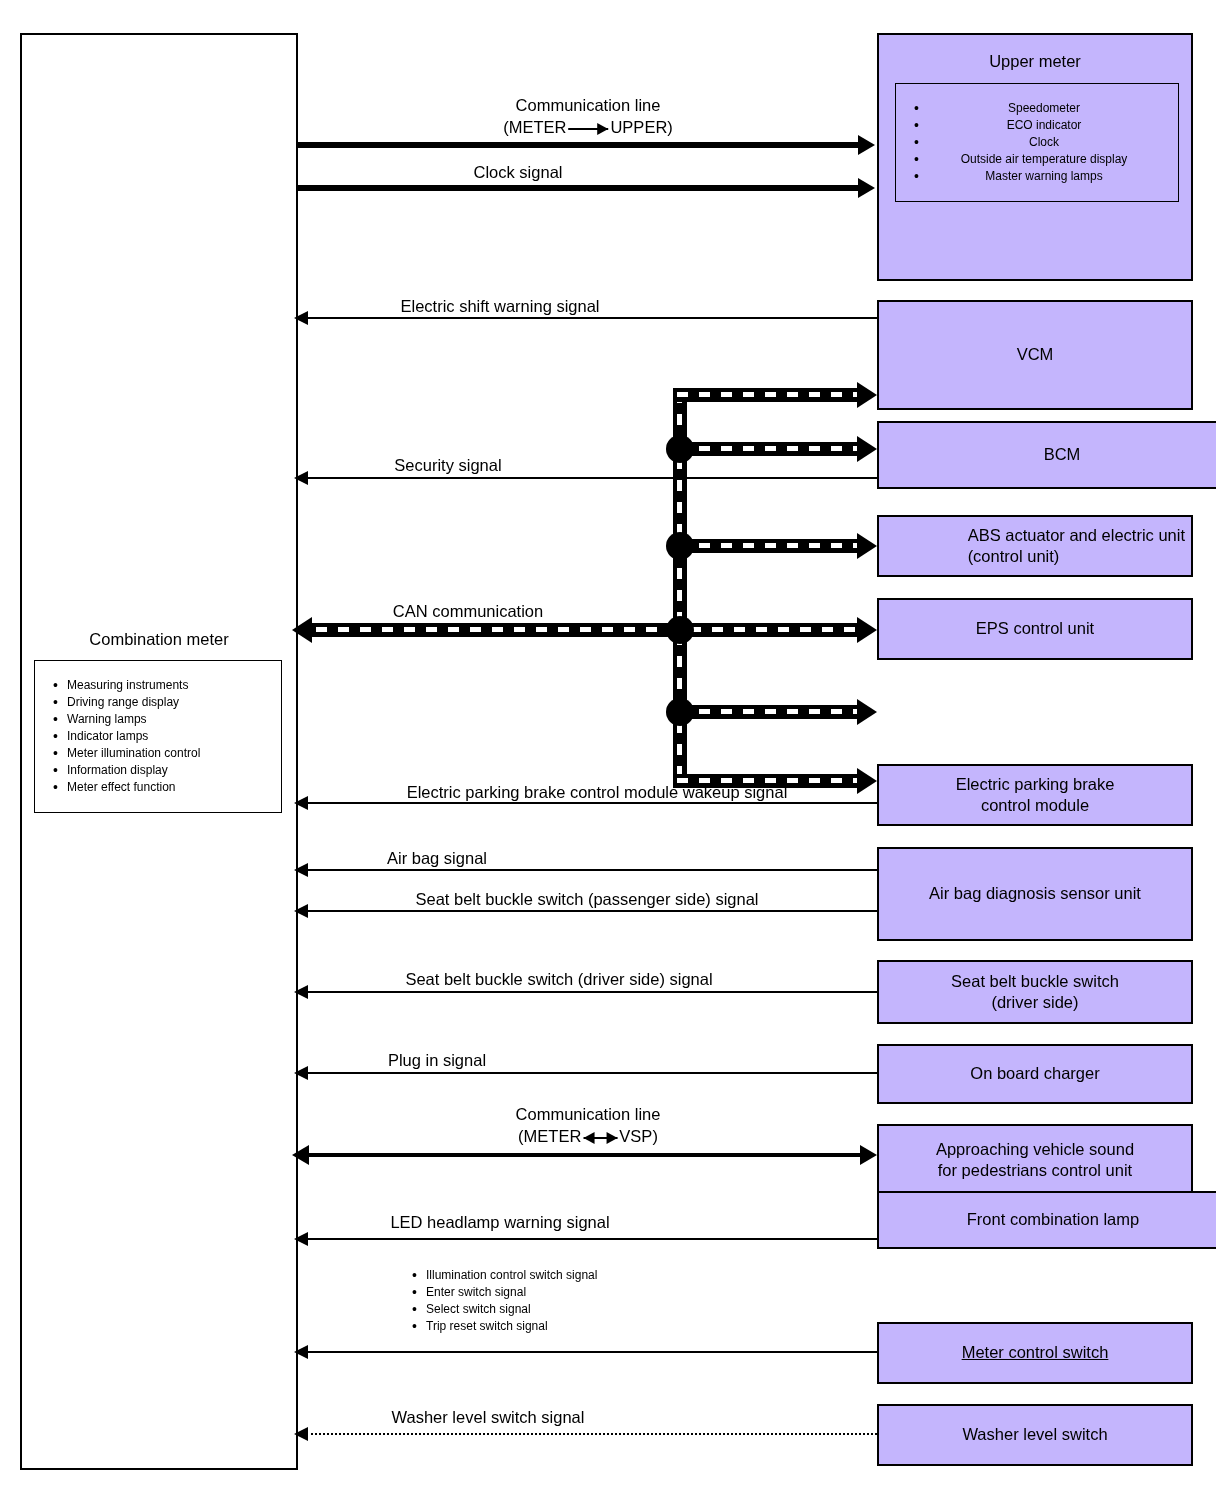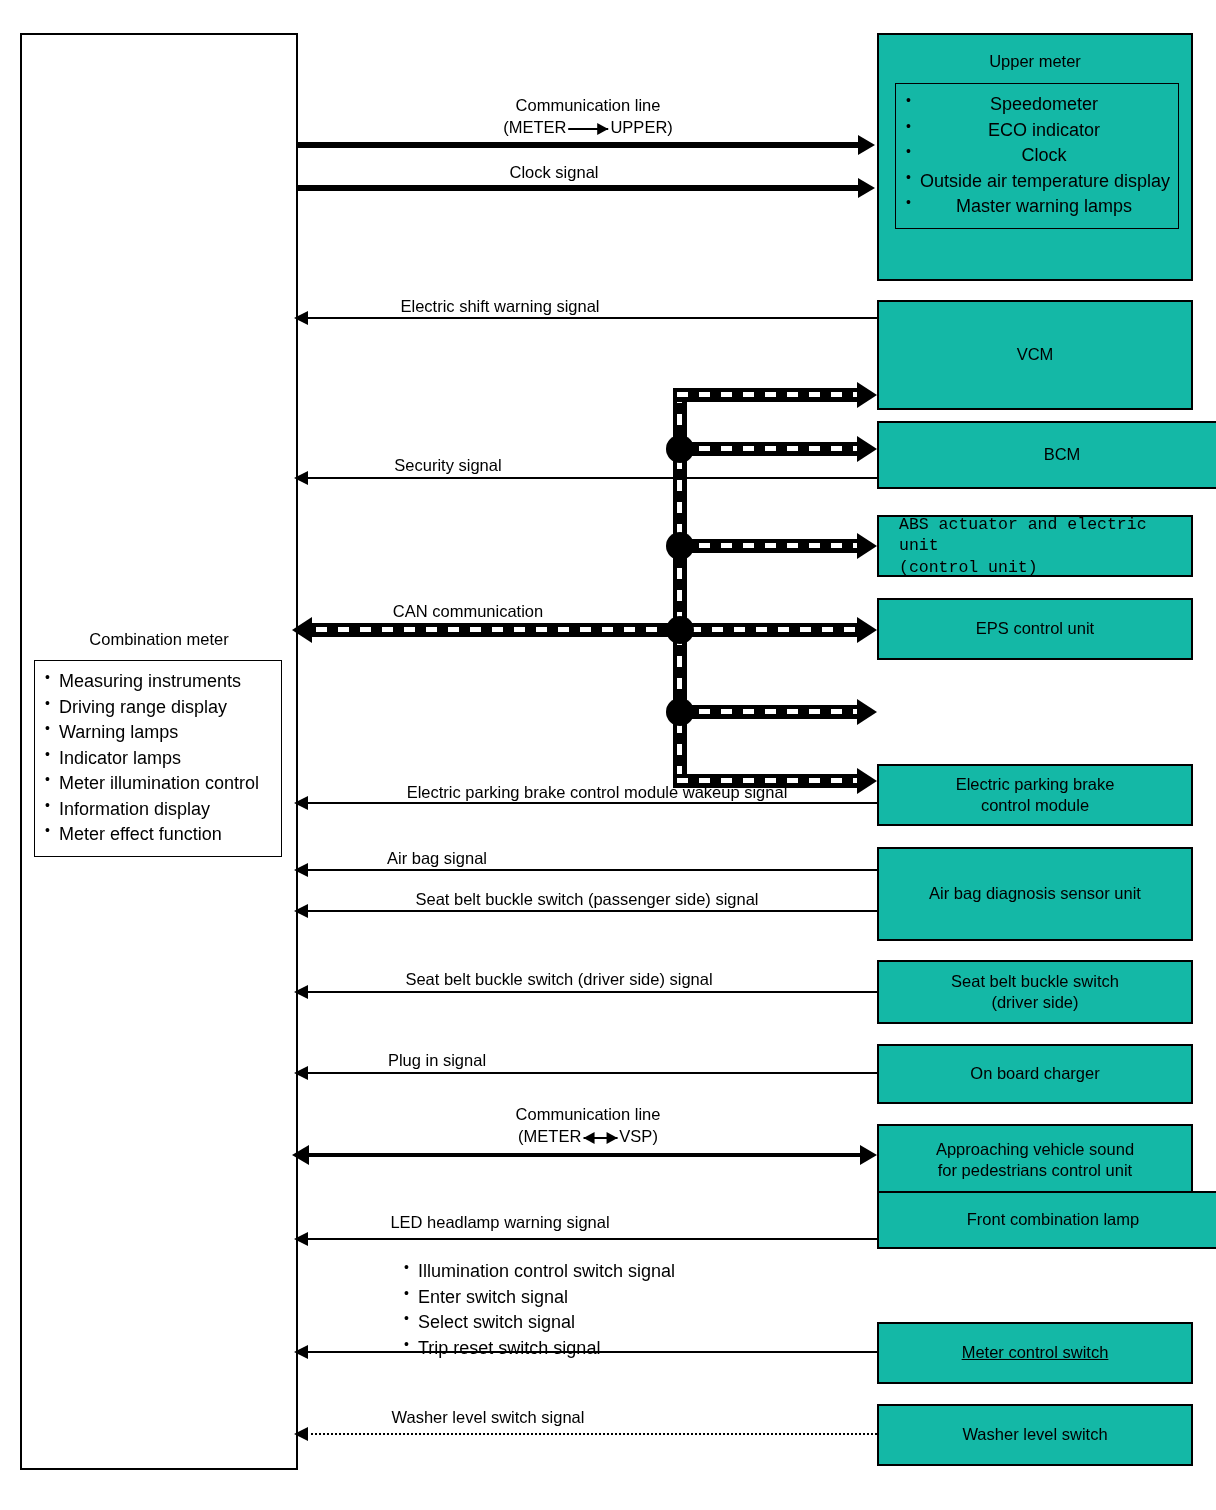--- a/index.html
+++ b/index.html
@@ -2,41 +2,41 @@
 <html><head>
 <meta charset="utf-8">
 <style>
   html,body{margin:0;padding:0;background:#ffffff;}
   body{font-family:"Liberation Sans", sans-serif;color:#000;}
   #canvas{position:relative;width:1216px;height:1510px;background:#fff;overflow:hidden;}
 
   
   .unit-box{
     position:absolute;box-sizing:border-box;
-    border:2px solid #000;background:#14b8a6;
+    border:2px solid #000;background:#c4b5fd;
     display:flex;align-items:center;justify-content:center;
     text-align:center;font-size:16.5px;line-height:1.28;
   }
   .unit-box .lbl{padding:0 6px;white-space:pre-line;}
 
   
   #combination-meter{
     position:absolute;left:20px;top:33px;width:278px;height:1437px;
     border:2px solid #000;background:#fff;box-sizing:border-box;
   }
   #cm-title{
     position:absolute;left:0;top:595px;width:100%;
     text-align:center;font-size:16.5px;
   }
   #cm-list{
     position:absolute;left:12px;top:625px;width:248px;
     border:1.5px solid #000;box-sizing:border-box;
     padding:8px 10px 8px 10px;
   }
-  .bullets{list-style:none;margin:0;padding:0;font-size:18px;line-height:1.42;}
+  .bullets{list-style:none;margin:8px;padding:0;font-size:12px;line-height:1.42;}
   .bullets li{position:relative;padding-left:14px;white-space:nowrap;}
   .bullets li::before{content:"\2022";position:absolute;left:0;top:-1px;font-size:14px;}
 
   
   #upper-meter{
     left:877px;top:33px;width:316px;height:248px;
     align-items:flex-start;justify-content:center;
   }
   #um-title{position:absolute;left:0;top:16px;width:100%;text-align:center;font-size:16.5px;}
   #um-list{
@@ -123,21 +123,21 @@
   </div>
 
   <div class="unit-box" style="left:877px;top:300px;width:316px;height:110px;">
     <span class="lbl">VCM</span>
     </div>
 
   <div class="unit-box" style="left:877px;top:421px;width:370px;height:68px;">
     <span class="lbl">BCM</span>
     </div>
 
-  <div class="unit-box" style="left:877px;top:515px;width:316px;height:62px;justify-content:flex-end;font-family:Liberation Mono, monospace;">
+  <div class="unit-box" style="left:877px;top:515px;width:316px;height:62px;justify-content:flex-end;">
     <span class="lbl" style="text-align:left;padding-left:20px;">ABS actuator and electric unit
 (control unit)</span>
     </div>
 
   <div class="unit-box" style="left:877px;top:598px;width:316px;height:62px;">
     <span class="lbl">EPS control unit</span>
     </div>
 
 
   <div class="unit-box" style="left:877px;top:764px;width:316px;height:62px;">
@@ -179,21 +179,21 @@
   <div class="arrow-r big" style="left:858px;top:135px;"></div>
   <div class="sig-label center" style="left:588px;top:94px;line-height:1.35;">
     <div>Communication line</div>
     <div>
       <span>(METER</span><span class="inline-arrow"><span class="shaft"></span><span class="head-r"></span></span><span>UPPER)</span>
     </div>
   </div>
 
   <div class="sig thick" style="left:298px;top:185px;width:562px;"></div>
   <div class="arrow-r big" style="left:858px;top:178px;"></div>
-  <div class="sig-label center" style="left:554px;top:163px;">Clock signal</div>
+  <div class="sig-label center" style="left:518px;top:163px;">Clock signal</div>
 
   <div class="sig" style="left:306px;top:317px;width:571px;"></div>
   <div class="arrow-l" style="left:294px;top:311px;"></div>
   <div class="sig-label center" style="left:500px;top:297px;">Electric shift warning signal</div>
 
   <div class="sig" style="left:306px;top:477px;width:571px;"></div>
   <div class="arrow-l" style="left:294px;top:471px;"></div>
   <div class="sig-label center" style="left:440px;top:456px;margin-left:8px;">Security signal</div>
 
   <div class="sig" style="left:306px;top:802px;width:571px;"></div>

